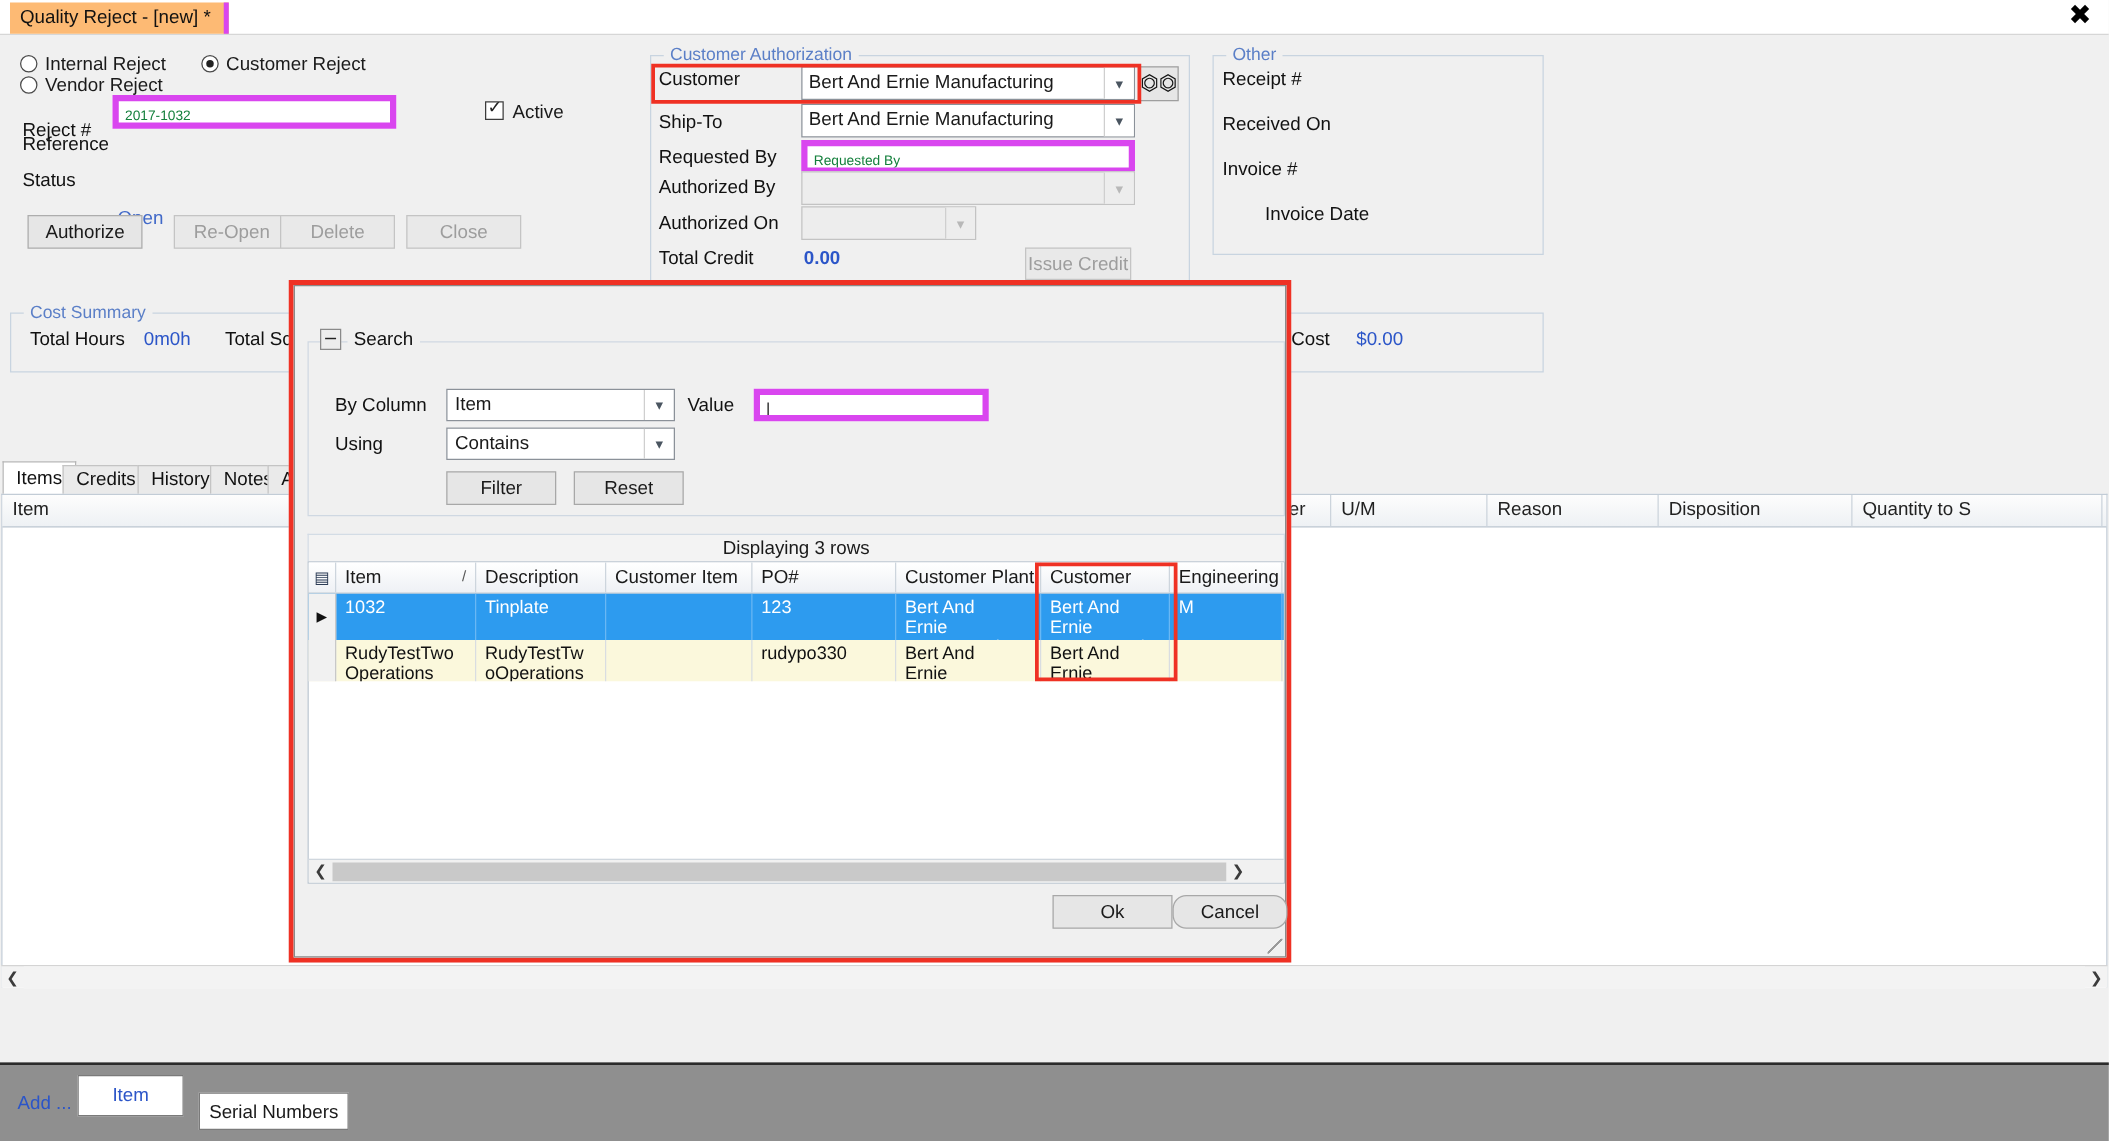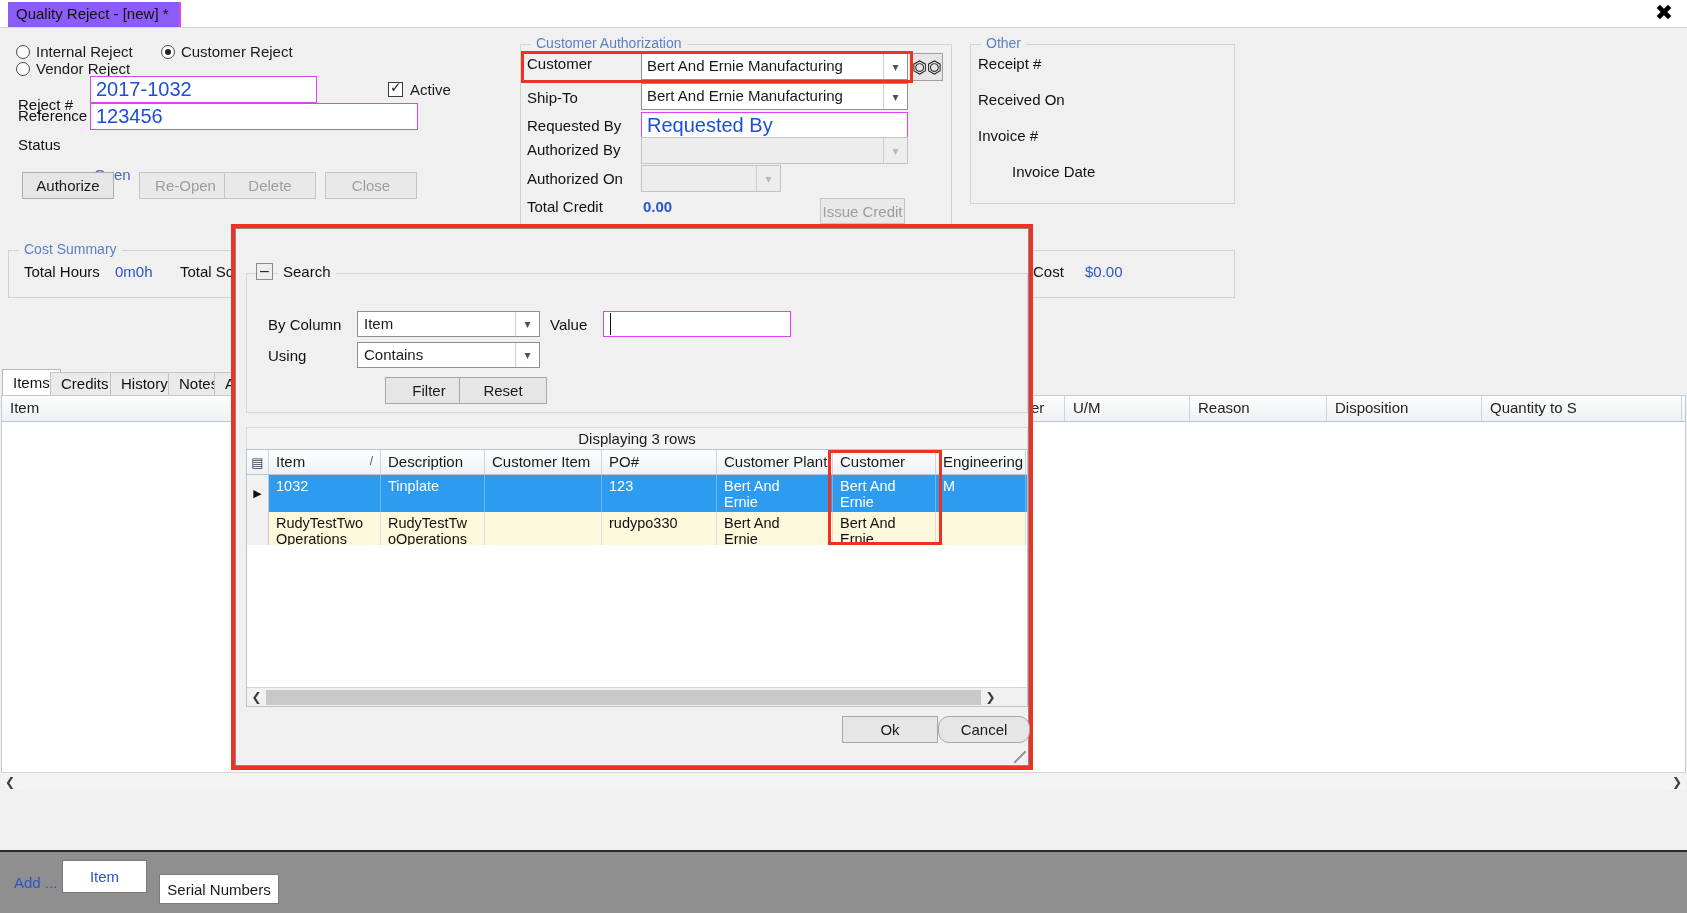--- a/index.html
+++ b/index.html
@@ -16,21 +16,21 @@
   .app { position:absolute; inset:0; background:#f0f0f0; }
 
   
   .titlestrip {
     position:absolute; left:0; top:0; width:1687px; height:28px;
     background:#ffffff; border-bottom:1px solid #d6d6d6;
   }
   .doc-tab {
     position:absolute; left:8px; top:2px; height:25px;
     padding:3px 10px 0 8px; font-size:15px; color:#111;
-    background:#8b5cf6; border-right:2px solid #d946ef;
+    background:#fdba74; border-right:4px solid #d946ef;
     white-space:nowrap;
   }
   .win-close {
     position:absolute; right:10px; top:2px; width:26px; height:24px;
     font-size:22px; line-height:22px; text-align:center; color:#000;
     cursor:pointer; font-family:"DejaVu Sans", sans-serif; font-weight:bold;
   }
 
   
   .form-body { position:absolute; left:0; top:28px; width:1687px; height:740px; background:#f0f0f0; }
@@ -41,22 +41,22 @@
     display:inline-block; width:14px; height:14px; border:1.4px solid #4a4a4a;
     border-radius:50%; margin-right:6px; vertical-align:-2px; background:#fff; position:relative;
   }
   .radio.sel .rb:after {
     content:""; position:absolute; left:3px; top:3px; width:6px; height:6px;
     background:#222; border-radius:50%;
   }
 
   .lbl { position:absolute; font-size:15px; color:#111; white-space:nowrap; }
   .tbox {
-    position:absolute; background:#fff; border:1px solid #d946ef;
-    font-size:20px; padding:2px 5px; color:#1d4ed8; font-family:"Liberation Sans", sans-serif;
+    position:absolute; background:#fff; border:5px solid #d946ef;
+    font-size:11px; padding:2px 5px; color:#15803d; font-family:"Liberation Sans", sans-serif;
     line-height:20px; overflow:hidden; white-space:nowrap;
   }
   .combo { position:absolute; background:#fff; border:1px solid #8b9199; display:flex; }
   .combo .txt { flex:1; font-size:15px; padding:2px 5px; line-height:20px; white-space:nowrap; overflow:hidden; }
   .combo .arrow {
     width:24px; border-left:1px solid #cfcfcf; background:#fff;
     display:flex; align-items:center; justify-content:center; color:#4a5560; font-size:12px;
   }
   .combo.disabled { background:#ededed; border-color:#c3c3c3; }
   .combo.disabled .txt { color:#a8a8a8; }
@@ -261,21 +261,20 @@
       </span>
     </div>
 
     <div class="lbl" style="left:18px; top:68px;">Reject #</div>
     <div class="tbox" style="left:90px; top:48px; width:227px; height:27px;">2017-1032</div>
     <div class="chk" style="left:388px; top:53px;">
       <span class="bx"></span><span>Active</span>
     </div>
 
     <div class="lbl" style="left:18px; top:79px;">Reference</div>
-    <div class="tbox" style="left:90px; top:75px; width:328px; height:27px;">123456</div>
 
     <div class="lbl" style="left:18px; top:108px;">Status</div>
     <div class="status-val" style="left:94px; top:104px;margin-top:34px;">Open</div>
 
     <div class="btn" style="left:22px;  top:144px; width:92px; height:27px;">Authorize</div>
     <div class="btn disabled" style="left:123px; top:144px; width:93px; height:27px;margin-left:16px;">Re-Open</div>
     <div class="btn disabled" style="left:224px; top:144px; width:92px; height:27px;">Delete</div>
     <div class="btn disabled" style="left:325px; top:144px; width:92px; height:27px;">Close</div>
 
     <div class="group" style="left:520px; top:16px; width:432px; height:198px;">
@@ -379,21 +378,21 @@
         <div class="tbox" style="left:356px; top:37px; width:188px; height:26px;">
           <span style="border-left:1px solid #111; margin-left:1px;">&nbsp;</span>
         </div>
 
         <div class="dlg-lbl" style="left:21px; top:73px;">Using</div>
         <div class="dlg-combo" style="left:110px; top:68px; width:183px; height:26px;">
           <span class="txt">Contains</span>
           <span class="arrow">▾</span>
         </div>
 
-        <div class="dlg-btn" style="left:110px; top:103px; width:88px; height:27px;margin-left:28px;">Filter</div>
+        <div class="dlg-btn" style="left:110px; top:103px; width:88px; height:27px;">Filter</div>
         <div class="dlg-btn" style="left:212px; top:103px; width:88px; height:27px;">Reset</div>
       </div>
 
       <div class="rowcount">Displaying 3 rows</div>
 
       <div class="dgrid">
         <div class="dg-head">
           <div class="hc corner" style="width:22px; flex:none;">▤</div>
           <div class="hc" style="width:112px; flex:none;">
             <span>Item</span>

